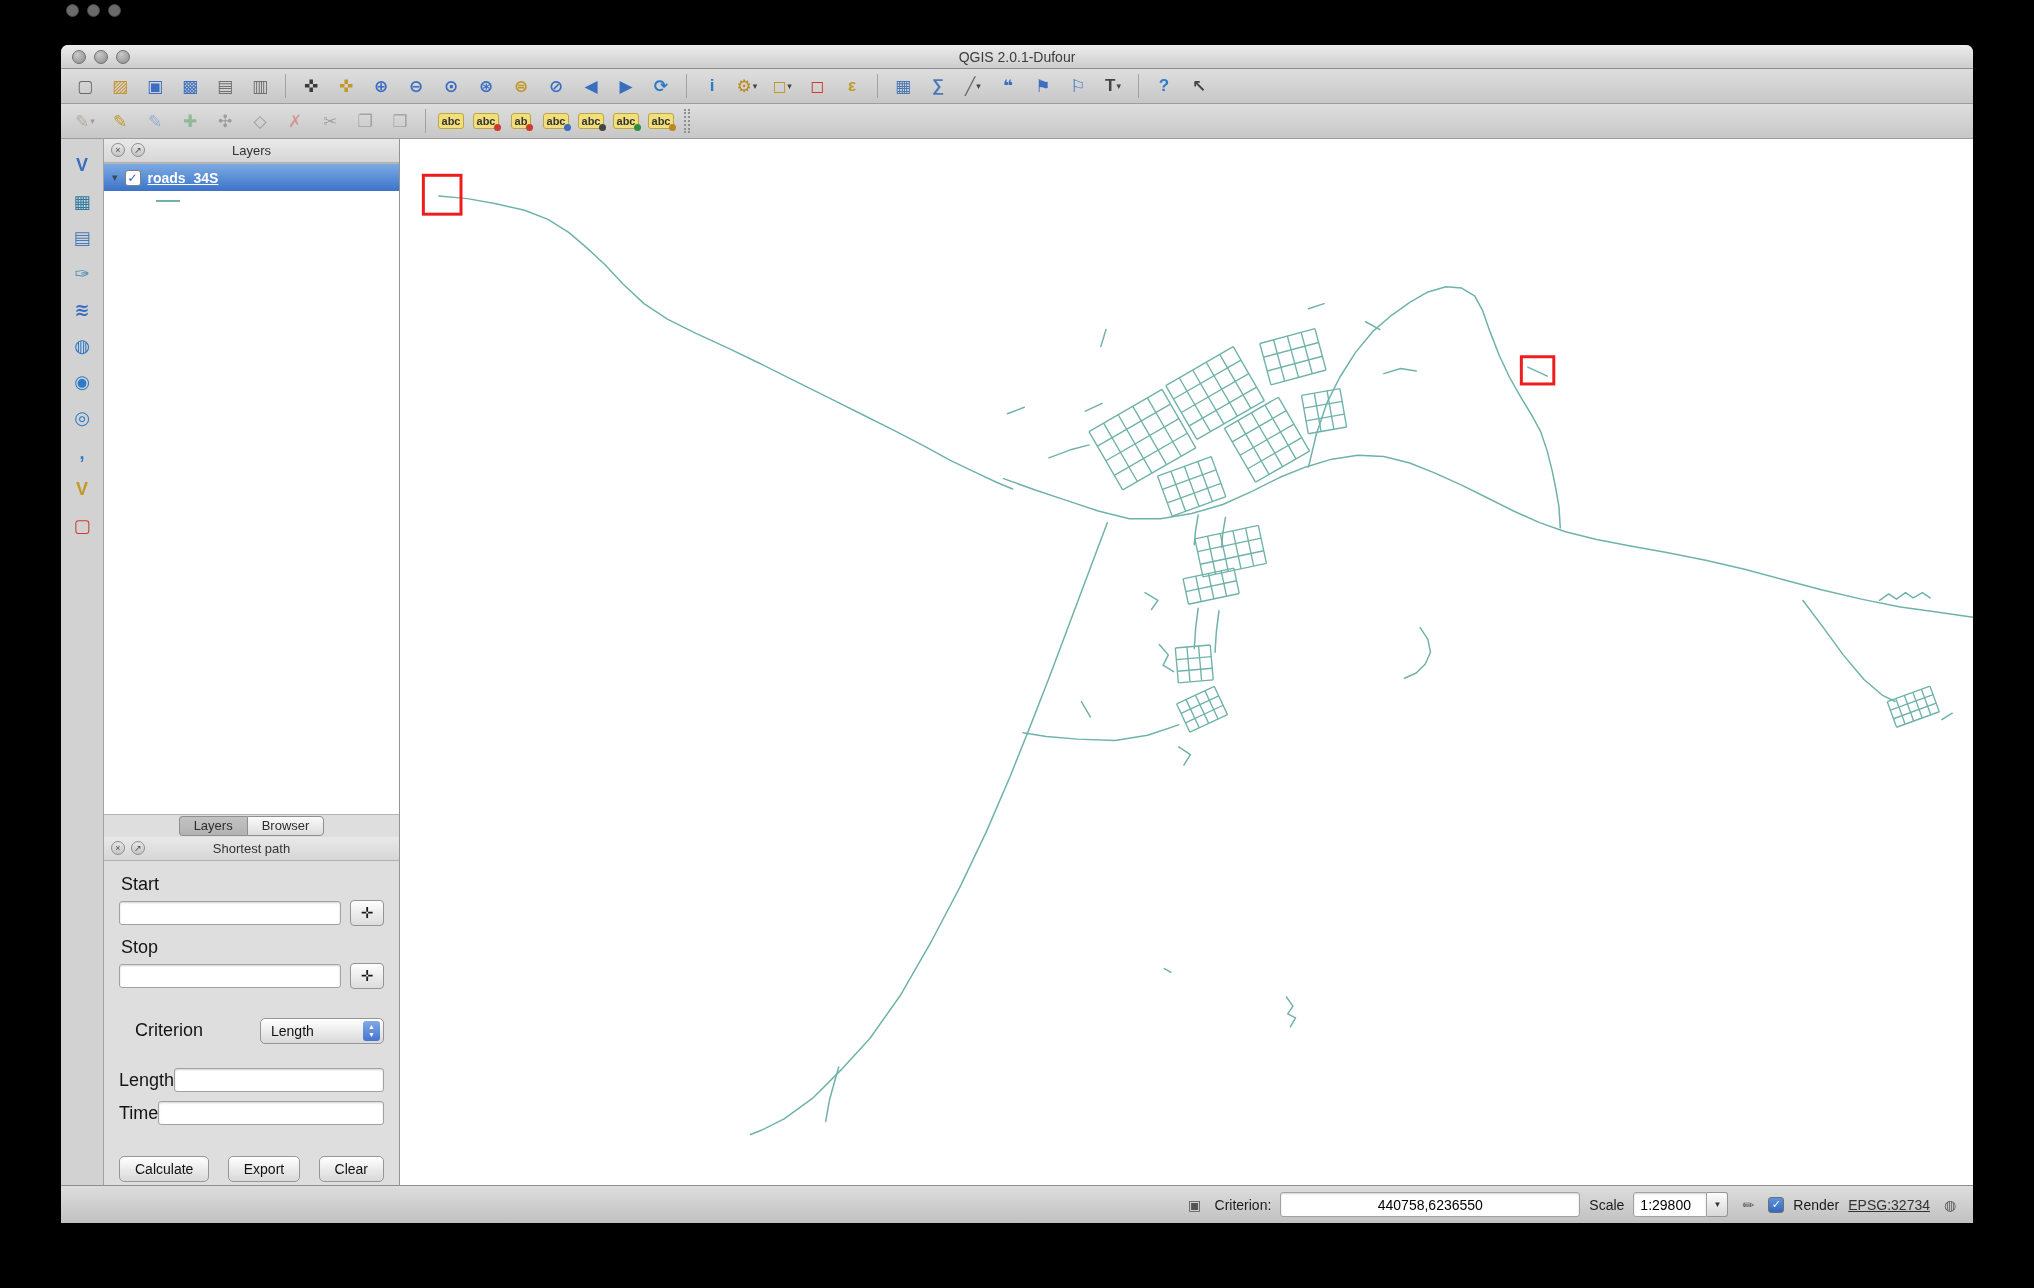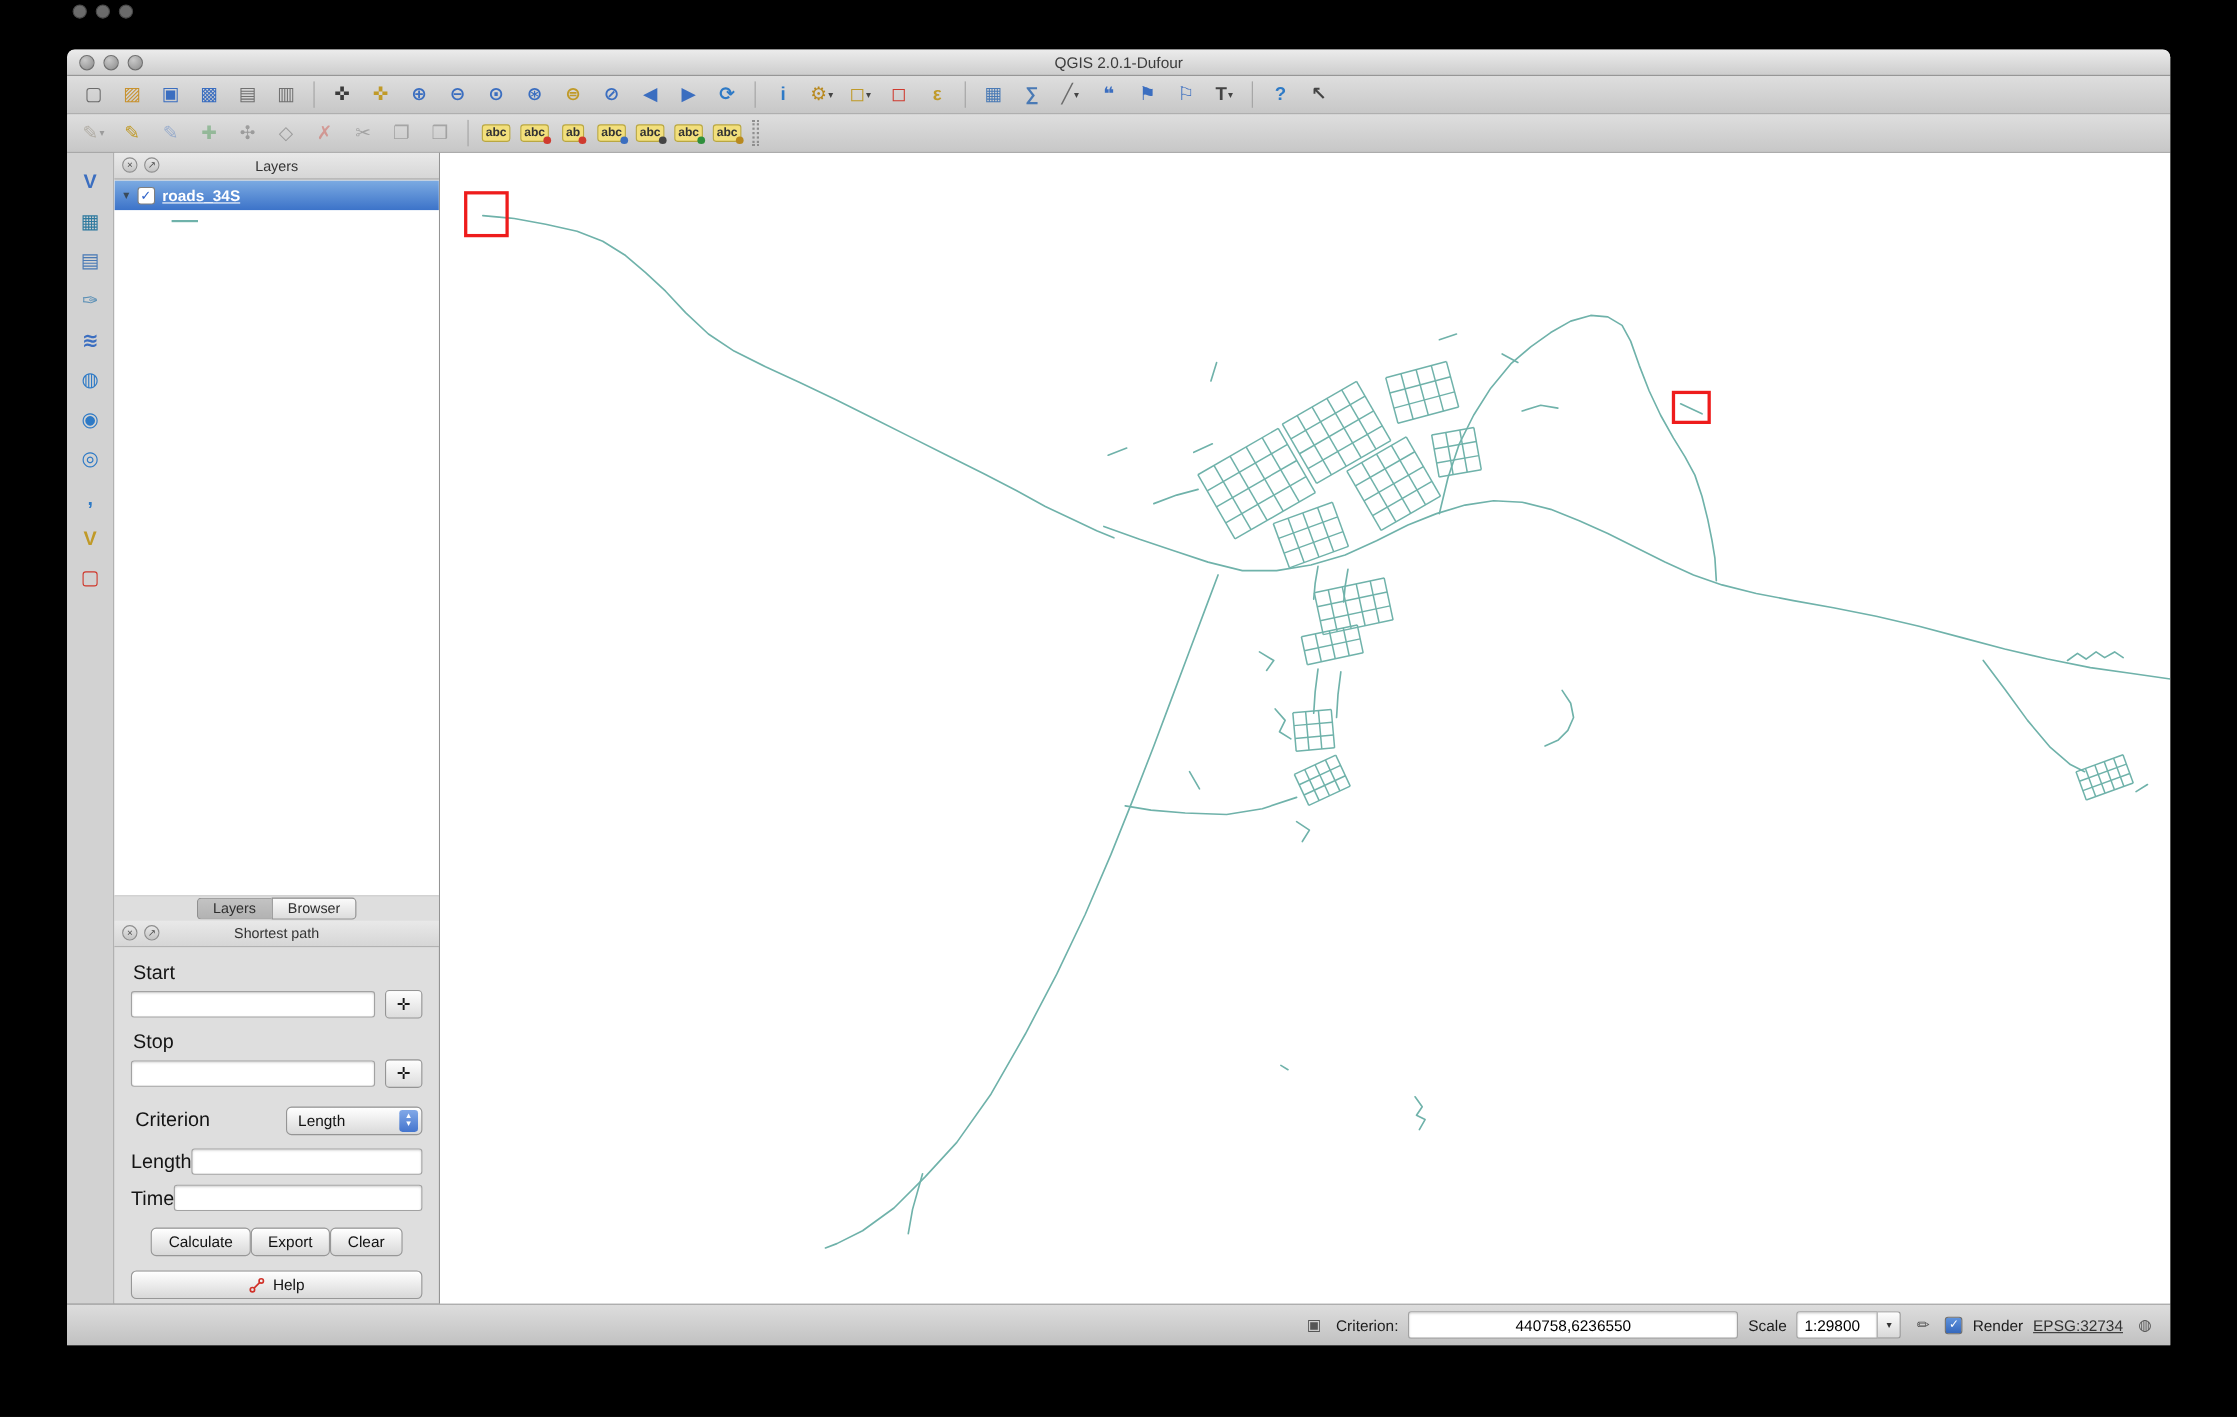--- a/index.html
+++ b/index.html
@@ -73,33 +73,33 @@
   .sp-label{font-size:18px;color:#141414;margin:0 0 5px 2px;}
   .sp-row{display:flex;gap:9px;align-items:center;margin-bottom:11px;}
   .field{height:24px;background:#fff;border:1px solid #a2a2a2;border-radius:3px;
     box-shadow:inset 0 1px 2px rgba(0,0,0,.18);font-size:14px;padding:0 6px;outline:none;
     font-family:"Liberation Sans","DejaVu Sans",sans-serif;}
   .sp-row .field{flex:1;}
   .xbtn{width:34px;height:26px;flex:0 0 34px;border:1px solid #959595;border-radius:4px;
     background:linear-gradient(#fefefe,#dcdcdc);display:flex;align-items:center;justify-content:center;
     font-size:15px;color:#1a1a1a;}
   .criterion-row{display:flex;align-items:center;margin:15px 0 11px;}
-  .criterion-row .sp-label{margin:4px;text-align:center;}
+  .criterion-row .sp-label{margin:16px;text-align:center;}
   .popup{margin-left:auto;width:124px;height:26px;border:1px solid #959595;border-radius:5px;
     background:linear-gradient(#ffffff,#d9d9d9);display:flex;align-items:center;
     padding:0 3px 0 10px;font-size:14px;color:#111;justify-content:space-between;}
   .popup-stepper{width:17px;height:20px;border-radius:3px;background:linear-gradient(#82a9e8,#4475ce);
     color:#fff;display:flex;flex-direction:column;align-items:center;justify-content:center;line-height:1;}
   .popup-stepper i{font-style:normal;font-size:7px;display:block;height:8px;}
   .inline-row{display:flex;align-items:center;margin-bottom:9px;}
   .inline-row .sp-label{margin:0;}
   .inline-row .field{margin-left:auto;}
   .len-input{width:218px;}
   .time-input{width:226px;}
-  .btn-row{display:flex;justify-content:center;margin-top:15px;}
+  .btn-row{display:flex;justify-content:space-between;margin-top:31px;}
   .mbtn{height:26px;padding:0 15px;border:1px solid #979797;border-radius:5px;
     background:linear-gradient(#ffffff,#d8d8d8);font-size:14px;color:#111;
     display:flex;align-items:center;justify-content:center;box-shadow:inset 0 1px 0 rgba(255,255,255,.7);}
   .help-btn{margin-top:13px;width:100%;gap:7px;}
 
   
   .map{flex:1;background:#fff;position:relative;min-width:0;}
   .map svg{display:block;width:100%;height:100%;}
 
   

